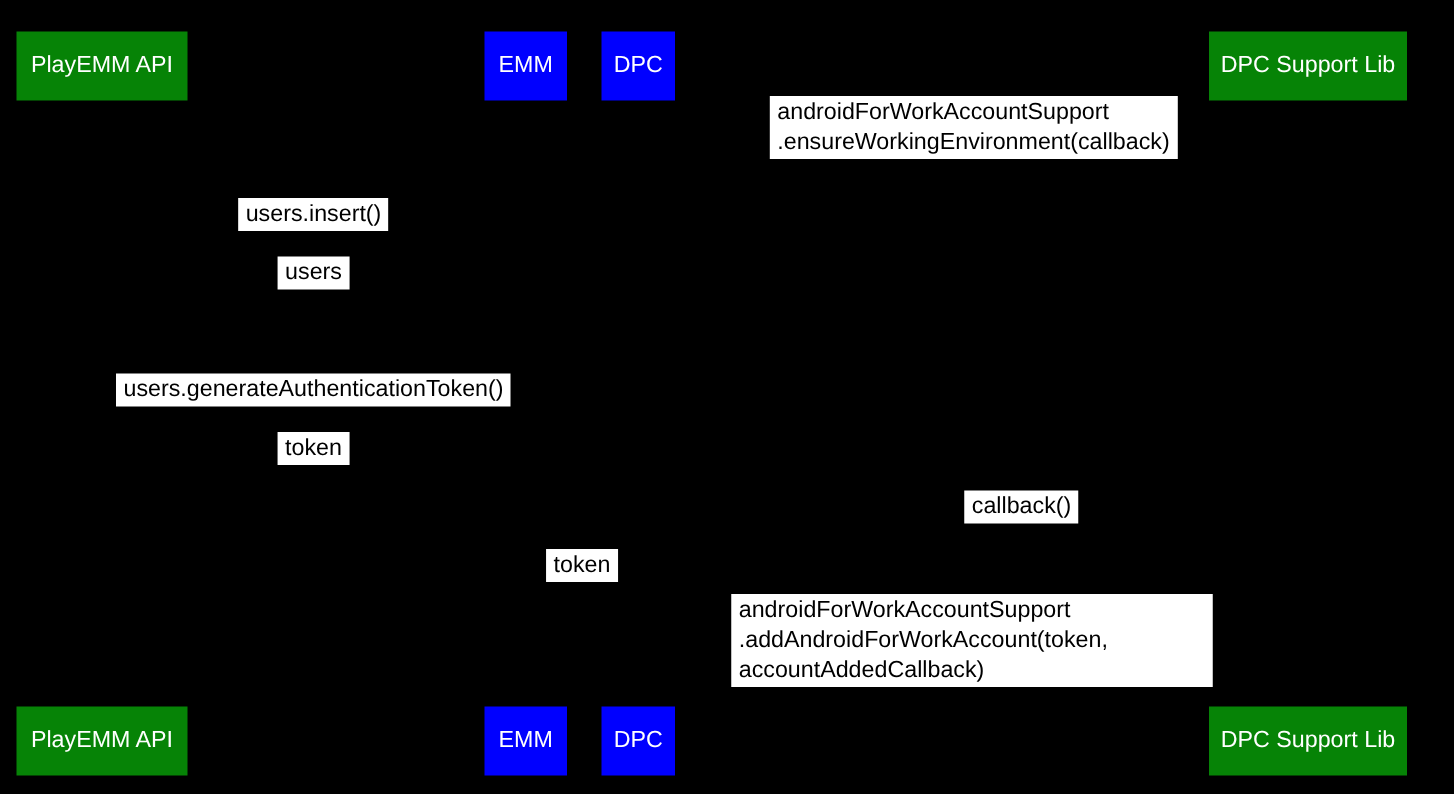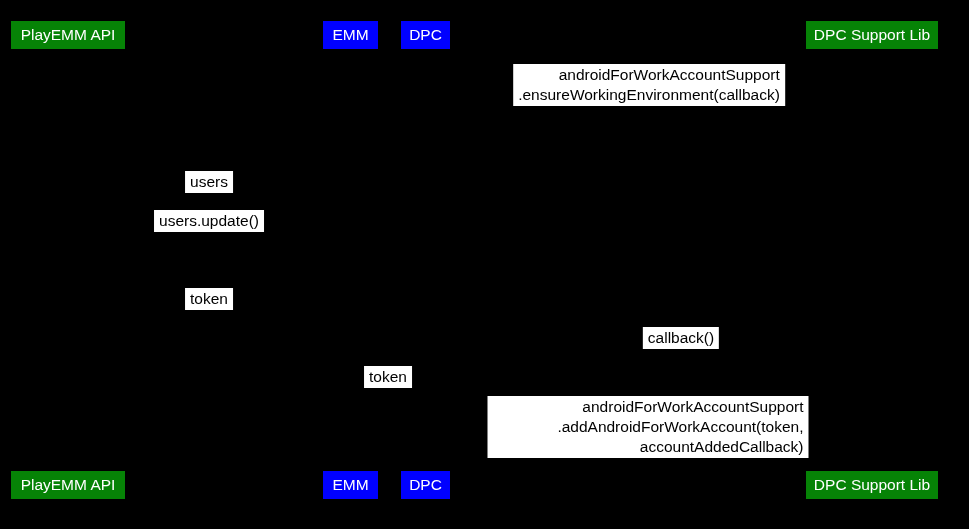--- a/index.html
+++ b/index.html
@@ -10,55 +10,56 @@
   .stage {
     position: relative;
     width: 969px;
     height: 529px;
     background: #000000;
     overflow: hidden;
     font-family: "Liberation Sans", "DejaVu Sans", sans-serif;
   }
   .actor {
     position: absolute;
-    height: 28px;
+    height: 46px;
     display: flex;
     align-items: center;
     justify-content: center;
     color: #ffffff;
     font-size: 15.5px;
     white-space: nowrap;
     box-sizing: border-box;
   }
   .msg {
     position: absolute;
     transform: translateX(-50%);
     background: #ffffff;
     color: #000000;
     font-size: 15.5px;
     line-height: 20px;
     padding: 1px 5px;
-    text-align: right;
+    text-align: left;
     white-space: pre-line;
   }
 </style>
 </head>
 <body>
 
 <div class="stage">
 
   <div class="actor" style="left: 11px; top: 21px; width: 114px; background: rgb(6, 131, 6);">PlayEMM API</div>
   <div class="actor" style="left: 323px; top: 21px; width: 55px; background: rgb(0, 0, 255);">EMM</div>
   <div class="actor" style="left: 401px; top: 21px; width: 49px; background: rgb(0, 0, 255);">DPC</div>
   <div class="actor" style="left: 806px; top: 21px; width: 132px; background: rgb(6, 131, 6);">DPC Support Lib</div>
 
   <div class="msg" style="left:649px; top:64px;">androidForWorkAccountSupport
 .ensureWorkingEnvironment(callback)</div>
+  <div class="msg" style="left:209px; top:132px;">users.insert()</div>
   <div class="msg" style="left:209px; top:171px;">users</div>
-  <div class="msg" style="left:209px; top:210px;">users.update()</div>
+  <div class="msg" style="left:209px; top:249px;">users.generateAuthenticationToken()</div>
   <div class="msg" style="left:209px; top:288px;">token</div>
   <div class="msg" style="left:681px; top:327px;">callback()</div>
   <div class="msg" style="left:388px; top:366px;">token</div>
   <div class="msg" style="left:648px; top:396px;">androidForWorkAccountSupport
 .addAndroidForWorkAccount(token, accountAddedCallback)</div>
 
   <div class="actor" style="left: 11px; top: 471px; width: 114px; background: rgb(6, 131, 6);">PlayEMM API</div>
   <div class="actor" style="left: 323px; top: 471px; width: 55px; background: rgb(0, 0, 255);">EMM</div>
   <div class="actor" style="left: 401px; top: 471px; width: 49px; background: rgb(0, 0, 255);">DPC</div>
   <div class="actor" style="left: 806px; top: 471px; width: 132px; background: rgb(6, 131, 6);">DPC Support Lib</div>

